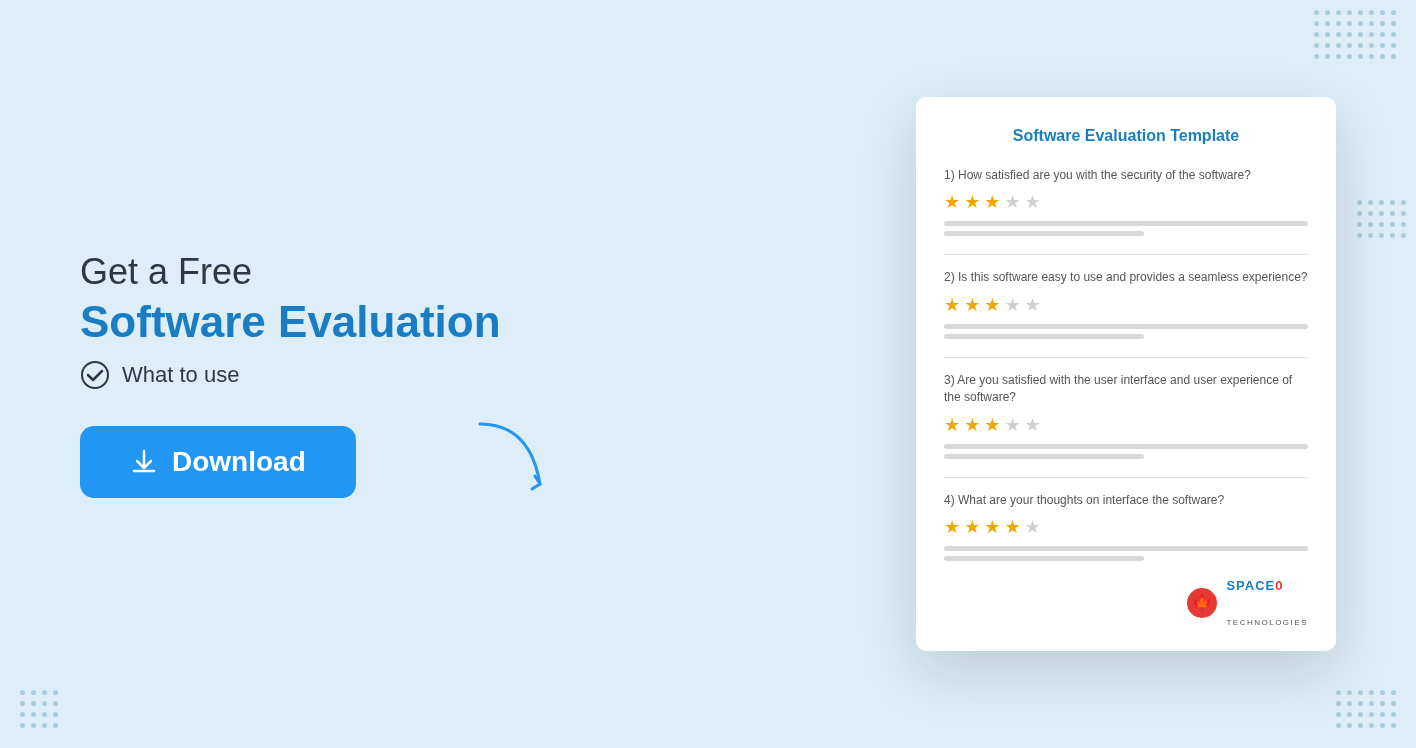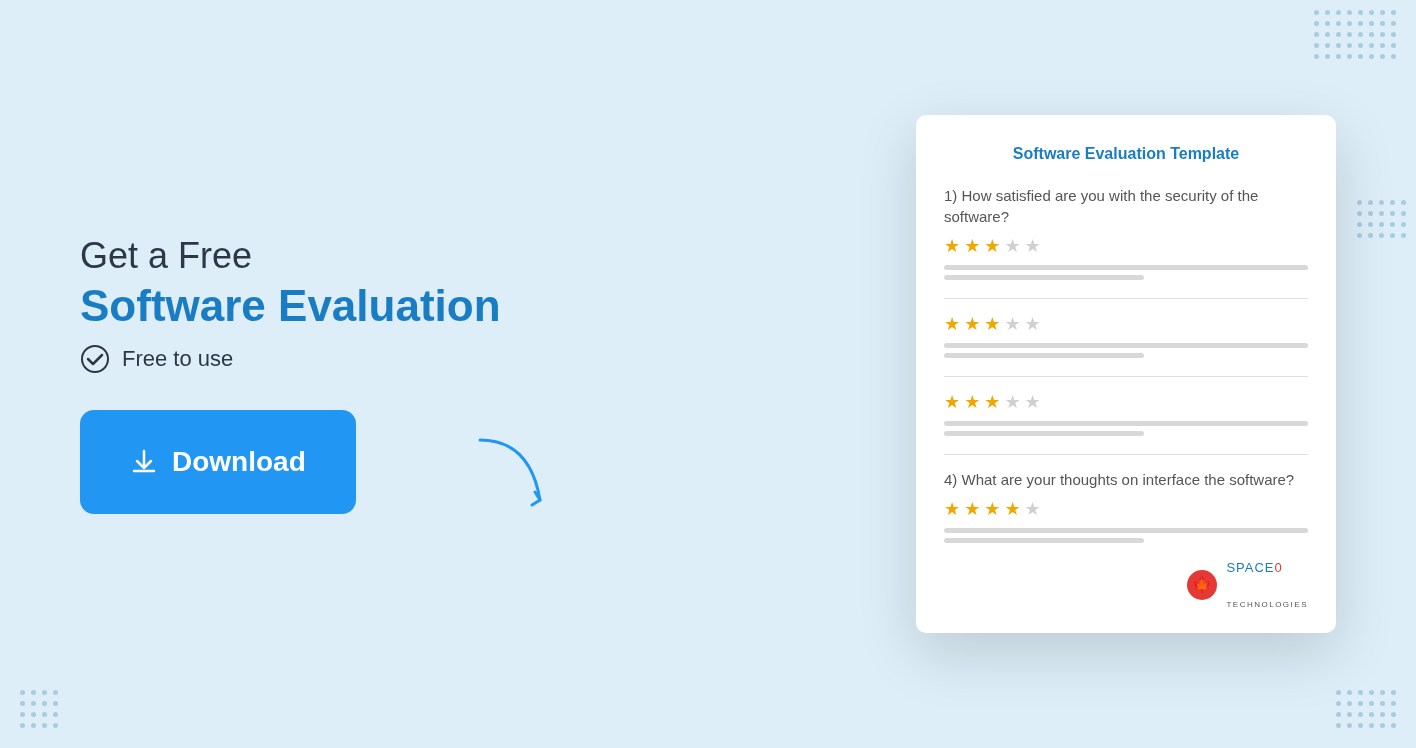--- a/index.html
+++ b/index.html
@@ -101,21 +101,21 @@
     }
 
     .download-btn {
       display: inline-flex;
       align-items: center;
       gap: 14px;
       background: #2196f3;
       color: white;
       border: none;
       border-radius: 14px;
-      padding: 36px 50px;
+      padding: 20px 50px;
       font-size: 28px;
       font-weight: 700;
       cursor: pointer;
       position: relative;
       z-index: 2;
     }
 
     
     .arrow-decoration {
       position: absolute;
@@ -145,21 +145,21 @@
       font-weight: 800;
       color: #1a7dc4;
       margin-bottom: 22px;
     }
 
     .question-block {
       margin-bottom: 18px;
     }
 
     .question-text {
-      font-size: 15px;
+      font-size: 12px;
       color: #555;
       margin-bottom: 8px;
       line-height: 1.4;
     }
 
     .stars {
       display: flex;
       gap: 4px;
       margin-bottom: 8px;
     }
@@ -207,21 +207,21 @@
     }
 
     .logo-text {
       display: flex;
       flex-direction: column;
       align-items: flex-start;
     }
 
     .logo-name {
       font-size: 13px;
-      font-weight: 400;
+      font-weight: 700;
       color: #1a7dc4;
       line-height: 1;
       letter-spacing: 1px;
     }
 
     .logo-sub {
       font-size: 8px;
       color: #555;
       letter-spacing: 1.5px;
       text-transform: uppercase;
@@ -357,21 +357,21 @@
     <div class="title-highlight">
       <span>Software Evaluation</span><br>
     </div>
 
     <ul class="features-list">
       <li class="feature-item">
         <svg class="check-icon" viewBox="0 0 30 30" fill="none" xmlns="http://www.w3.org/2000/svg">
           <circle cx="15" cy="15" r="13" stroke="#2d3748" stroke-width="2" fill="none"></circle>
           <path d="M8 15 L13 20 L22 11" stroke="#2d3748" stroke-width="2.5" stroke-linecap="round" stroke-linejoin="round" fill="none"></path>
         </svg>
-        <span>Free to use</span>
+        <span>What to use</span>
       </li>
     </ul>
 
     <div style="position:relative; display:inline-block;">
       <button class="download-btn">
         <svg width="28" height="28" viewBox="0 0 28 28" fill="none" xmlns="http://www.w3.org/2000/svg">
           <path d="M14 3 L14 19" stroke="white" stroke-width="2.5" stroke-linecap="round"></path>
           <path d="M7 13 L14 20 L21 13" stroke="white" stroke-width="2.5" stroke-linecap="round" stroke-linejoin="round" fill="none"></path>
           <path d="M4 23 L24 23" stroke="white" stroke-width="2.5" stroke-linecap="round"></path>
         </svg>
@@ -404,36 +404,42 @@
         </div>
         <div class="answer-lines">
           <div class="answer-line full"></div>
           <div class="answer-line short"></div>
         </div>
       </div>
 
       <hr class="question-divider">
 
       <div class="question-block">
+        <div class="question-text">
+          <span>2)</span> <span>Is this software easy to use and provides a seamless experience?</span>
+        </div>
         <div class="stars">
           <span class="star filled">★</span>
           <span class="star filled">★</span>
           <span class="star filled">★</span>
           <span class="star">★</span>
           <span class="star">★</span>
         </div>
         <div class="answer-lines">
           <div class="answer-line full"></div>
           <div class="answer-line short"></div>
         </div>
       </div>
 
       <hr class="question-divider">
 
       <div class="question-block">
+        <div class="question-text">
+          <span>3)</span> <span>Are you satisfied with the user interface and user experience of the software?</span>
+        </div>
         <div class="stars">
           <span class="star filled">★</span>
           <span class="star filled">★</span>
           <span class="star filled">★</span>
           <span class="star">★</span>
           <span class="star">★</span>
         </div>
         <div class="answer-lines">
           <div class="answer-line full"></div>
           <div class="answer-line short"></div>

